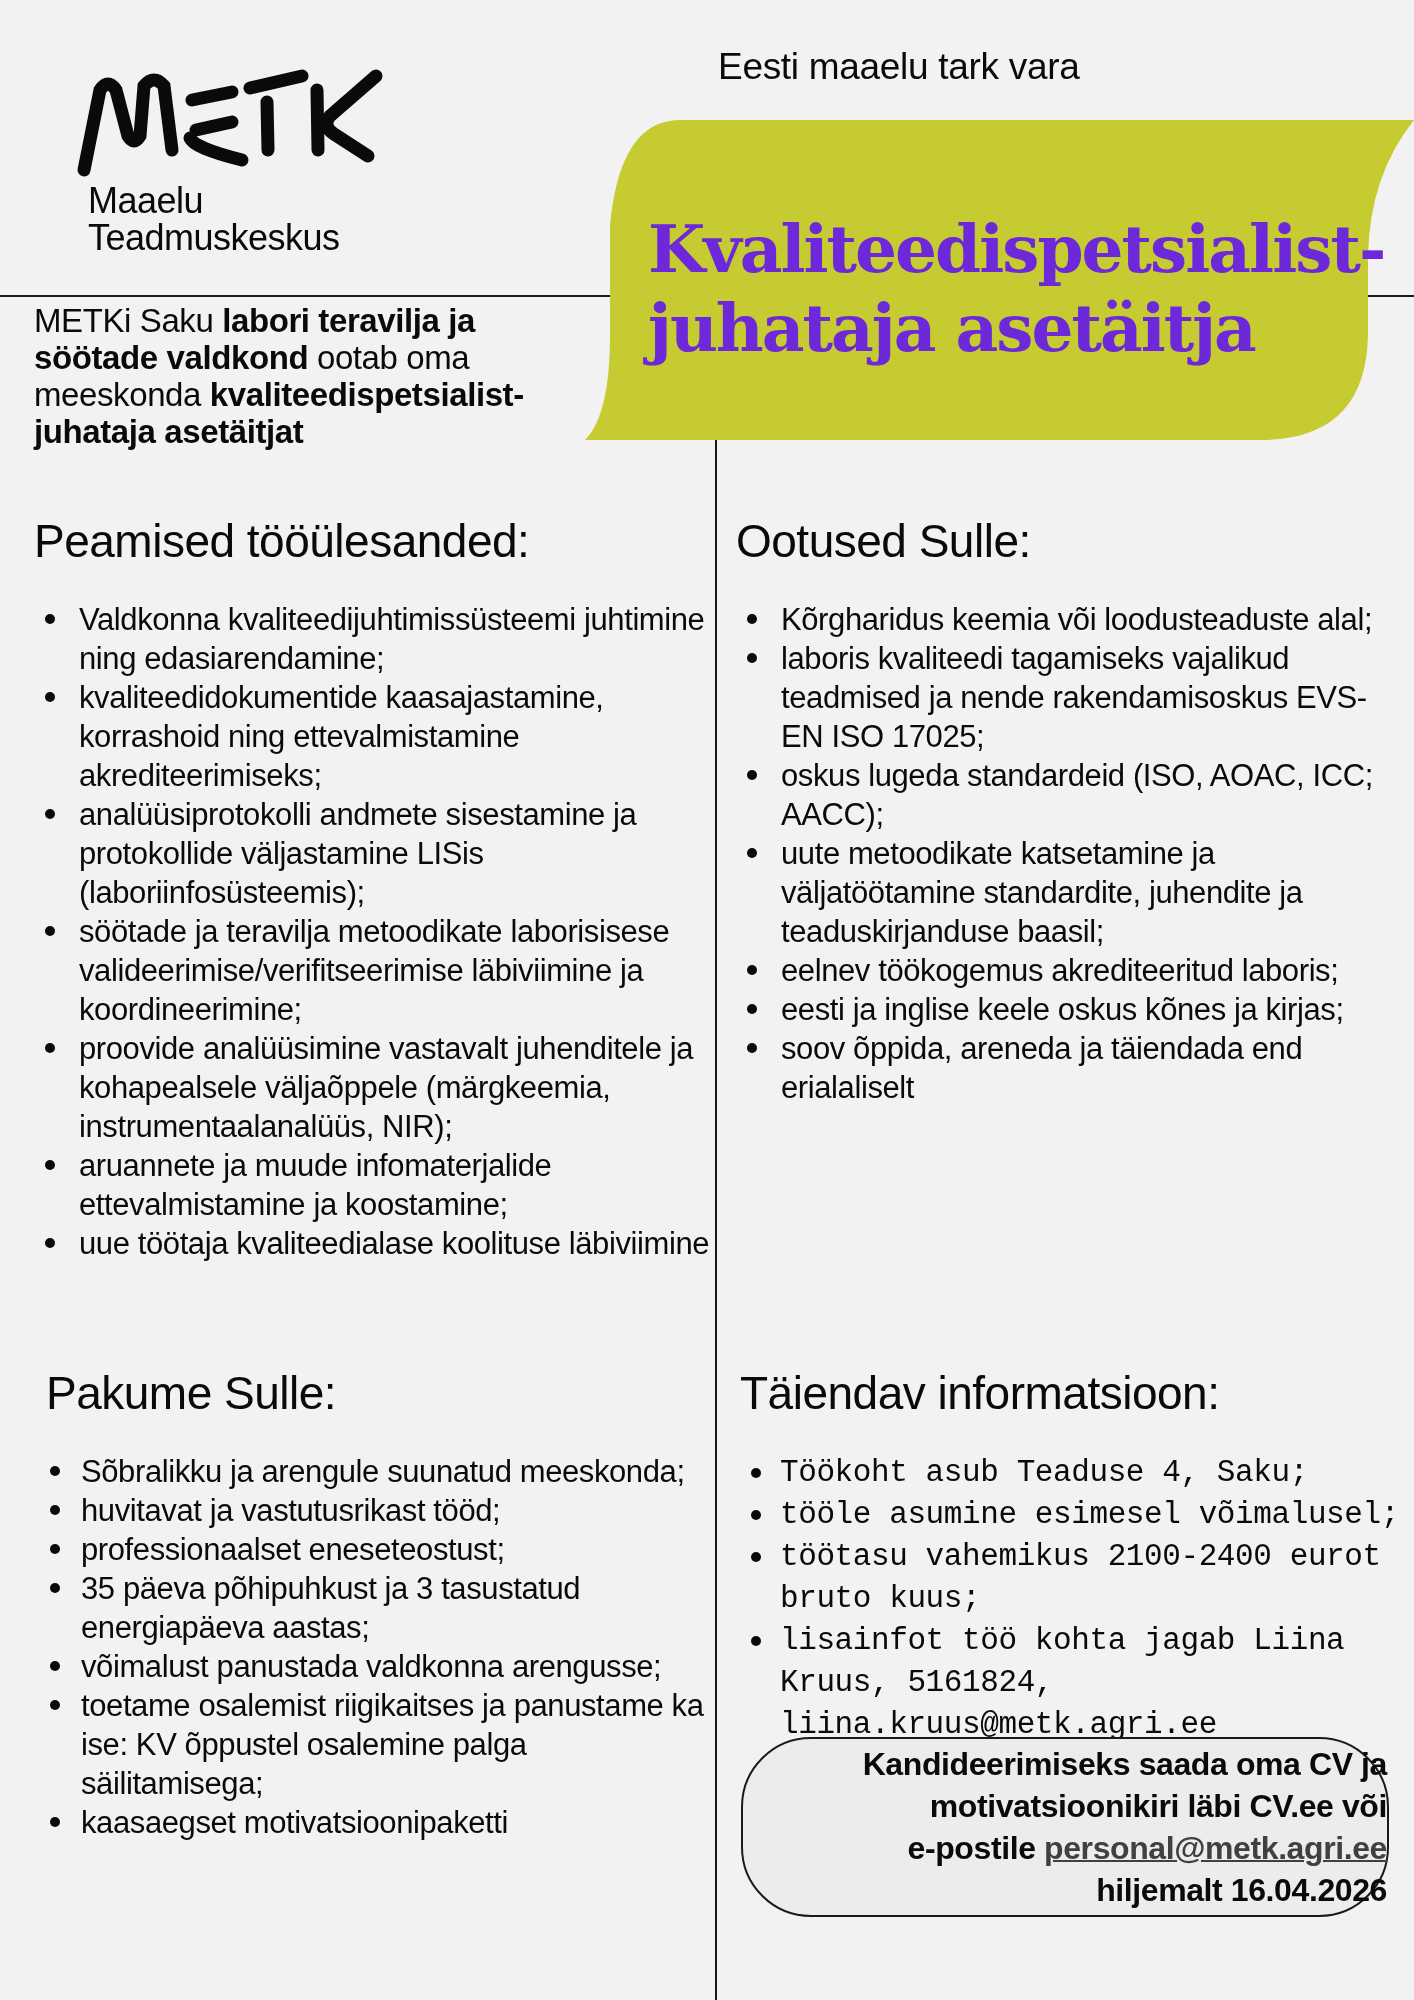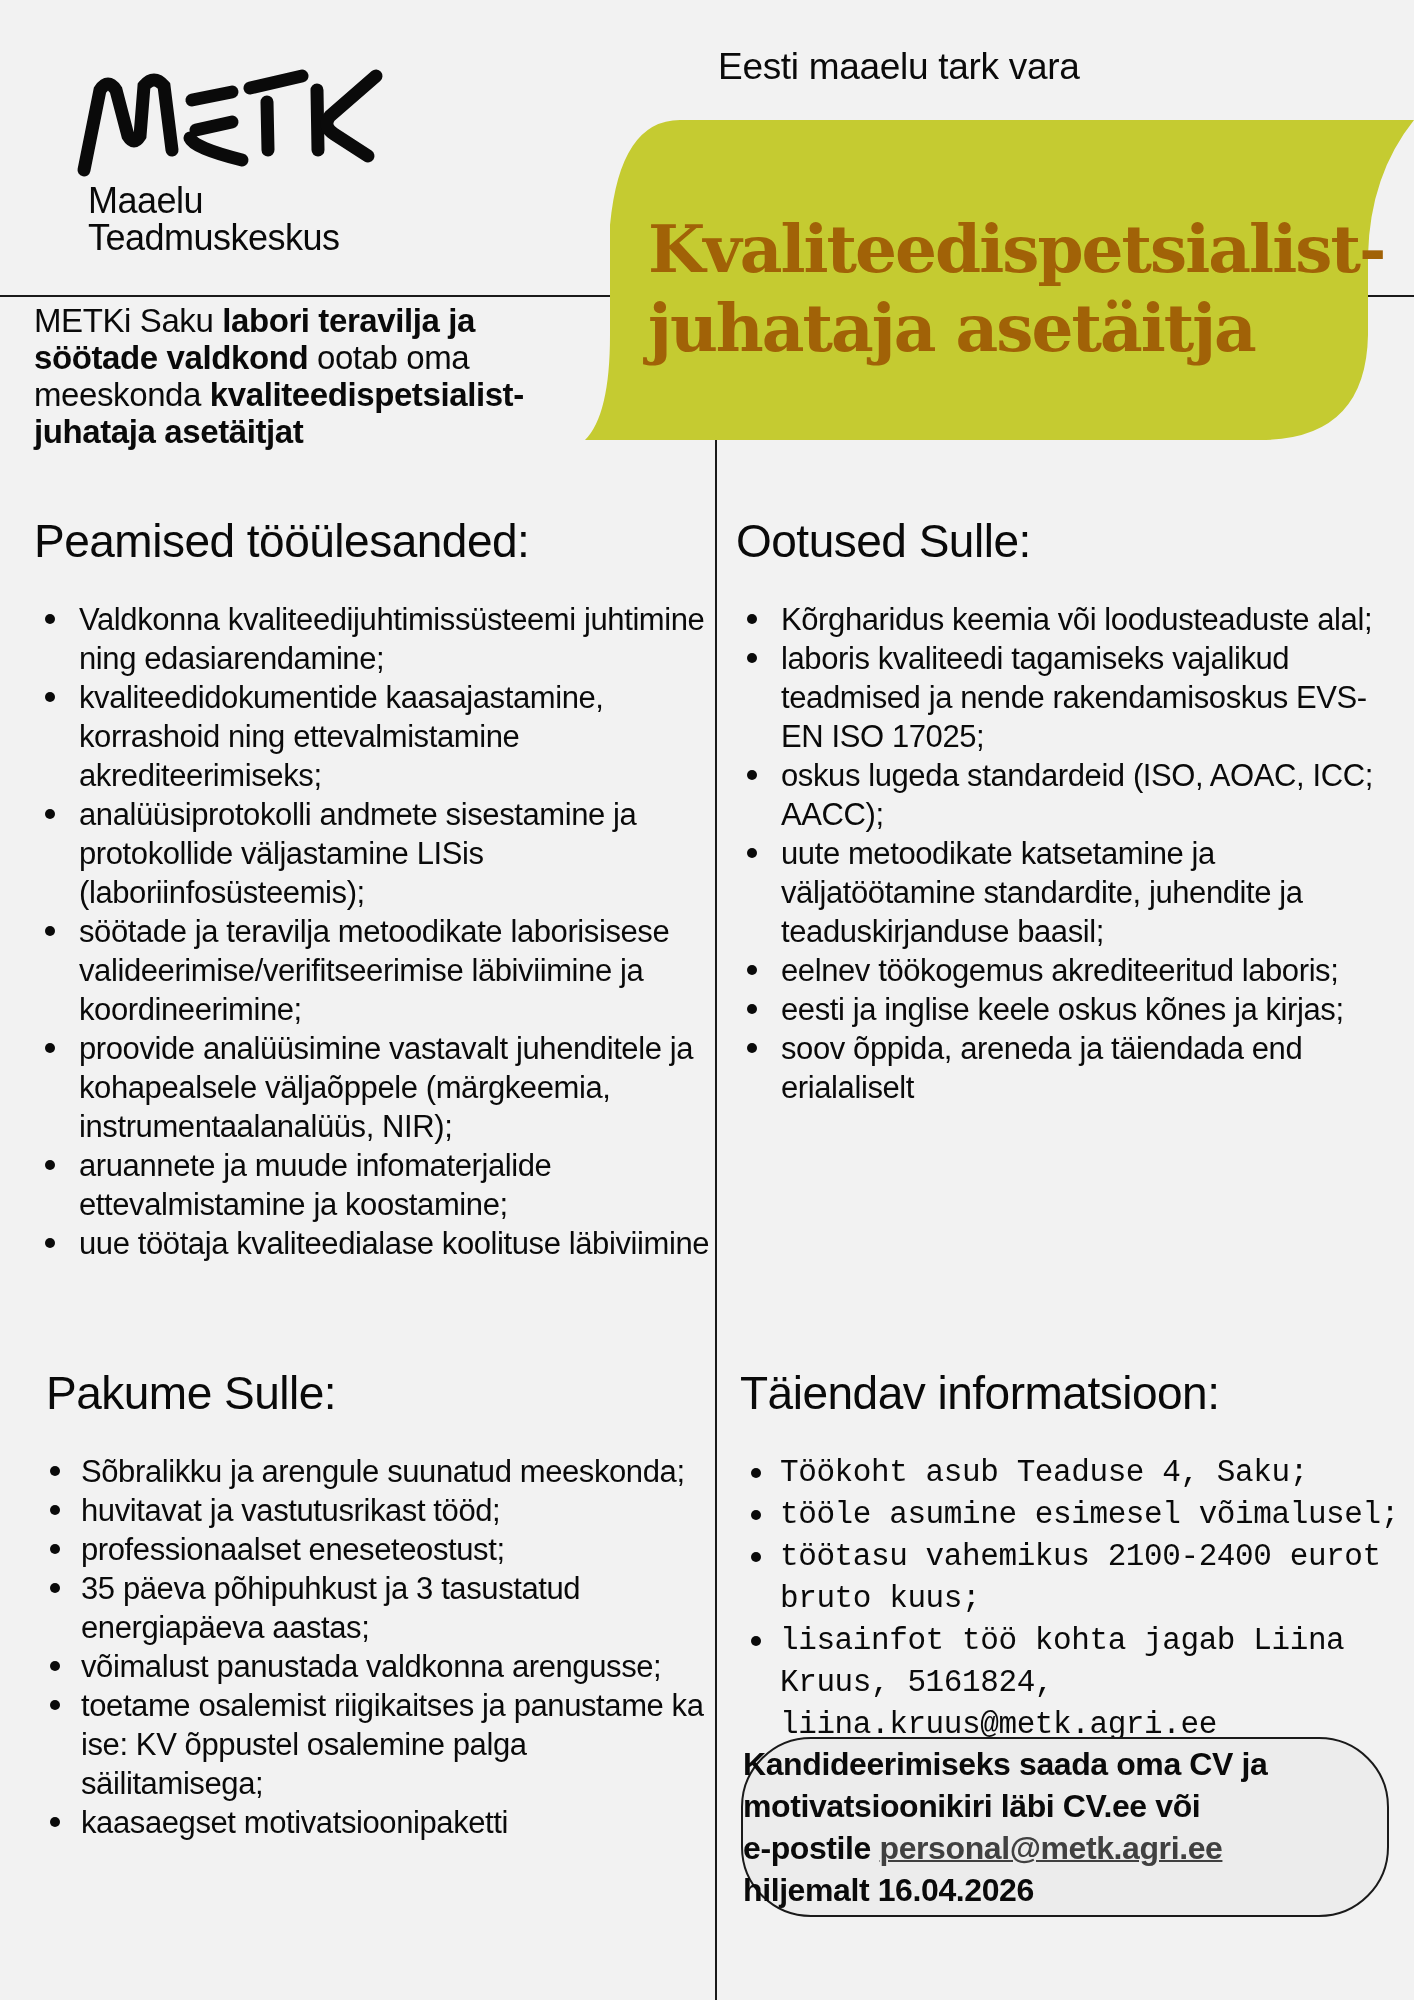--- a/index.html
+++ b/index.html
@@ -32,21 +32,21 @@
 
     
     .green-shape { left: 580px; top: 115px; width: 834px; height: 330px; }
 
     .job-title {
       left: 648px; top: 210px;
       font-family: "DejaVu Serif", serif;
       font-weight: bold;
       font-size: 66px; line-height: 79px;
       letter-spacing: -2px;
-      color: #a16207;
+      color: #6d28d9;
     }
 
     .intro {
       left: 34px; top: 302px; width: 560px;
       font-size: 33px; line-height: 37px;
       letter-spacing: -0.4px;
     }
     .intro b { font-weight: bold; }
 
     .section-heading {
@@ -84,21 +84,21 @@
     .sec-info { left: 740px; top: 1366px; width: 670px; }
     .sec-info .list { margin-top: 32px; font-family: Liberation Mono, monospace; }
     .sec-info .list li { line-height: 42px; padding-left: 40px; }
     .sec-info .list li .bullet { left: 11px; top: 16px; }
 
     .cta {
       left: 741px; top: 1737px; width: 648px; height: 180px;
       border: 2px solid #1a1a1a; border-radius: 70px;
       background: #ececec;
       box-sizing: border-box;
-      display: flex; flex-direction: column; align-items: flex-start; justify-content: center;
+      display: flex; flex-direction: column; align-items: flex-end; justify-content: center;
       text-align: center;
       font-weight: bold;
       font-size: 32px; line-height: 42px;
       letter-spacing: -0.4px;
     }
     .cta a { color: #404040; text-decoration: underline; text-decoration-thickness: 2px; }
   </style>
 </head>
 <body>
 

